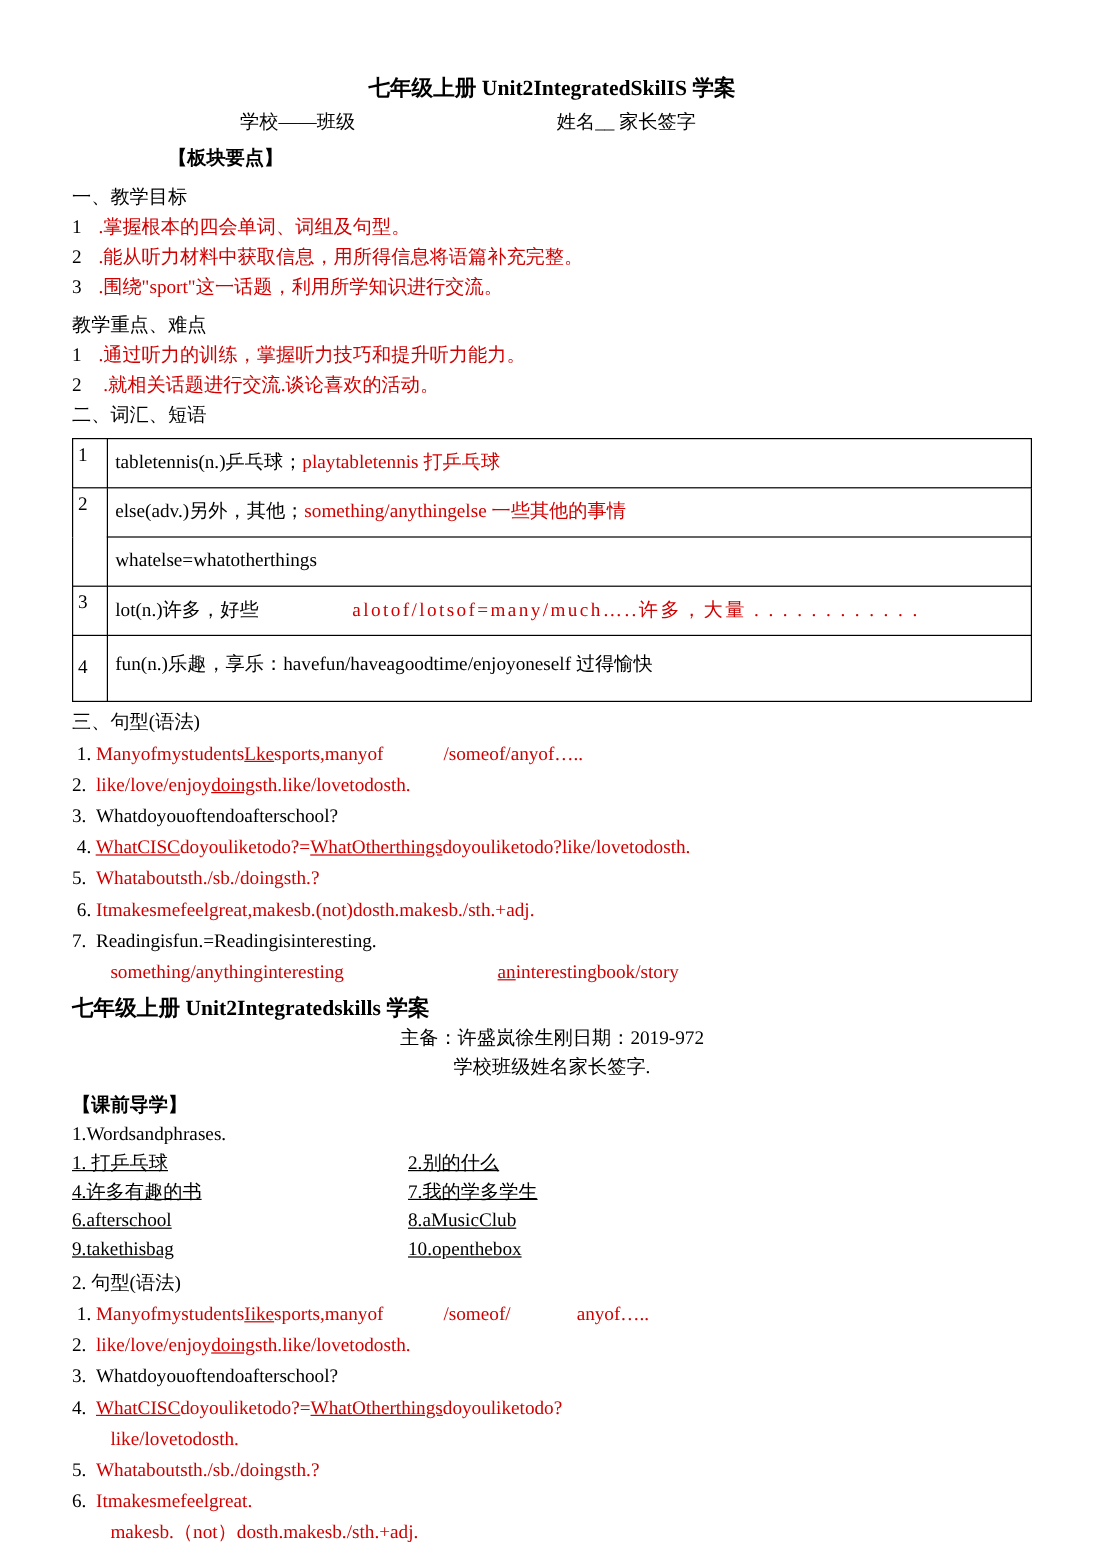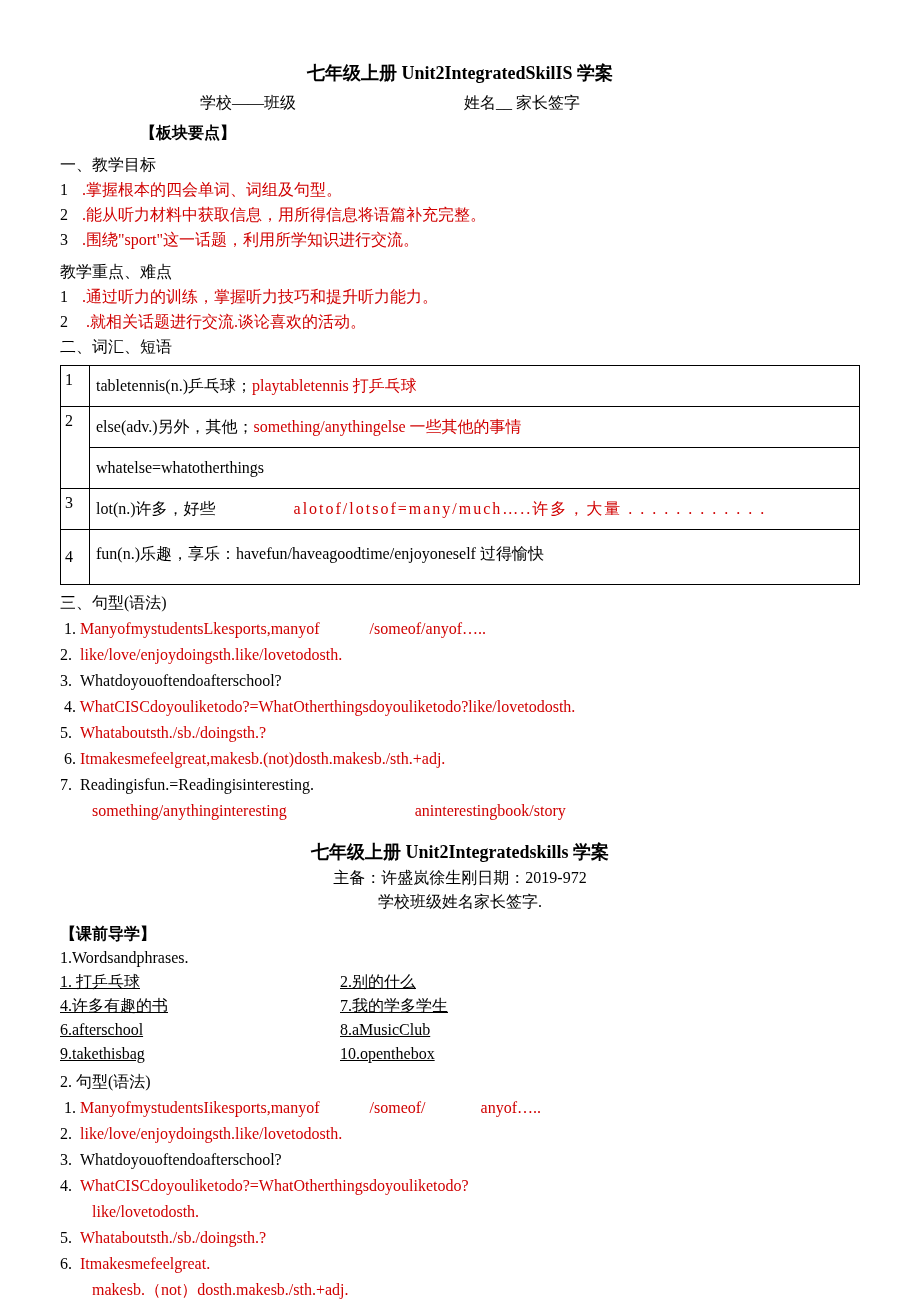--- a/index.html
+++ b/index.html
@@ -11,21 +11,21 @@
     padding: 60px 60px 40px 60px;
     width: 800px;
     line-height: 1.5;
   }
   .center { text-align: center; }
   .title { font-size: 18px; font-weight: bold; margin-bottom: 4px; }
   .header-line { margin-left: 140px; margin-bottom: 6px; }
   .indent-block { margin-left: 80px; }
   .bold { font-weight: bold; }
   .red { color: #d00000; }
-  .underline { }
+  .underline { text-decoration: underline; }
   .section-head { font-weight: normal; margin-top: 8px; }
   .num { display:inline-block; width: 22px; }
   table.vocab {
     border-collapse: collapse;
     width: 100%;
     margin: 6px 0;
   }
   table.vocab td {
     border: 1px solid #000;
     padding: 8px 6px;
@@ -35,21 +35,21 @@
     width: 20px;
     vertical-align: top;
     padding: 2px 4px;
   }
   .phrases-grid {
     display: grid;
     grid-template-columns: 280px 320px;
     column-gap: 0;
   }
   .phrases-grid div { text-decoration: underline; white-space: pre; }
-  .subtitle2 { font-size: 18px; font-weight: bold; text-align:center; margin-top:16px;}
+  .subtitle2 { font-size: 18px; font-weight: bold; text-align:left; margin-top:4px;}
   .meta-line { text-align:center; }
   .item { margin: 2px 0; padding-left: 18px; text-indent:-18px;}
   .item2 { margin: 2px 0; padding-left: 32px; text-indent:-32px;}
   .row-line { margin: 1px 0; }
   .dots { letter-spacing:2px; }
 </style>
 </head>
 <body>
 
 <div class="center title">七年级上册 Unit2IntegratedSkilIS 学案</div>

